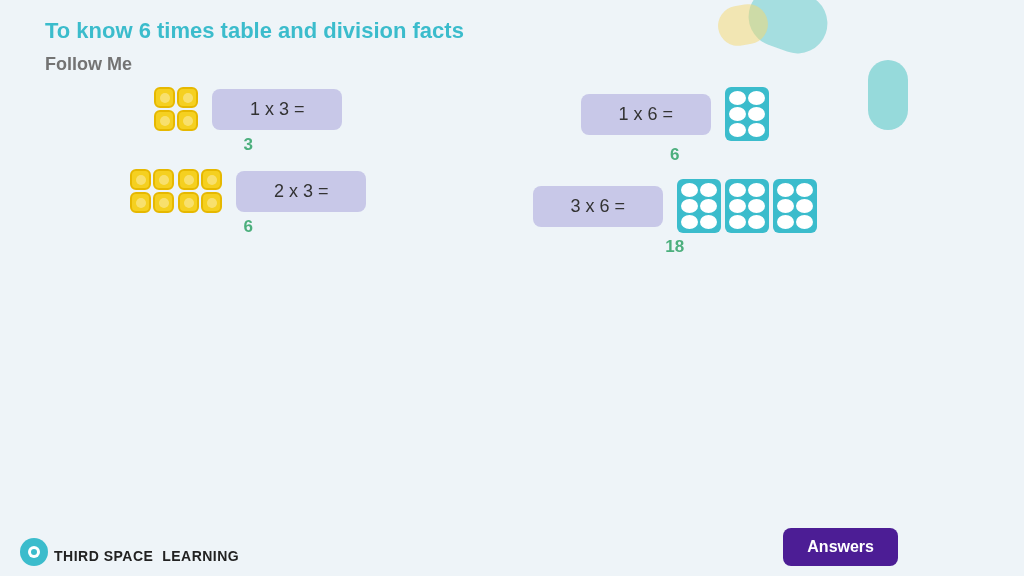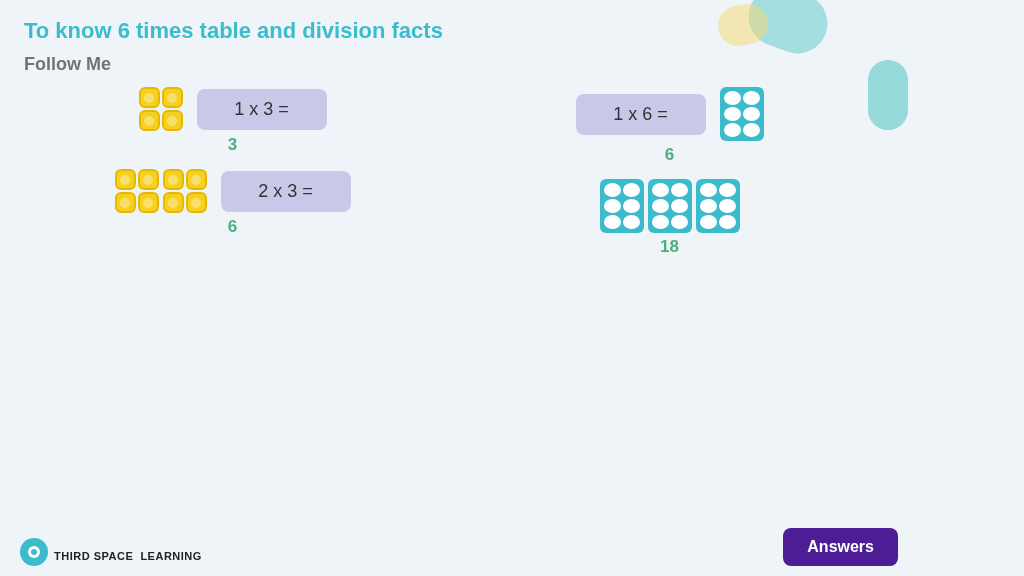--- a/index.html
+++ b/index.html
@@ -10,21 +10,21 @@
       height: 576px;
       overflow: hidden;
       position: relative;
     }
 
     .page {
       width: 908px;
       height: 576px;
       background: #eef4f8;
       position: relative;
-      padding: 18px 30px 10px 24px;
+      padding: 18px 30px 10px 45px;
     }
 
     
     .blob {
       position: absolute;
       border-radius: 50%;
       opacity: 0.5;
     }
     .blob-teal-top-right {
       width: 80px; height: 60px;
@@ -203,21 +203,21 @@
       justify-content: center;
     }
 
     .logo-icon svg {
       width: 16px;
       height: 16px;
       fill: white;
     }
 
     .footer-text {
-      font-size: 11px;
+      font-size: 14px;
       font-weight: 700;
       color: #555;
       letter-spacing: 0.5px;
       margin-top: 8px;
     }
 
     .footer-text span {
       font-weight: 900;
       color: #222;
     }
@@ -313,20 +313,21 @@
               <div class="domino-dot"></div>
             </div>
           </div>
         </div>
         <div class="answer">6</div>
       </div>
 
 
       <div class="equation-row">
         <div class="right-eq-inner">
+          <div class="eq-box">3 x 6 =</div>
           <div class="domino-group">
             <div class="domino-tile">
               <div class="domino-dot"></div>
               <div class="domino-dot"></div>
               <div class="domino-dot"></div>
               <div class="domino-dot"></div>
               <div class="domino-dot"></div>
               <div class="domino-dot"></div>
             </div>
             <div class="domino-tile">

